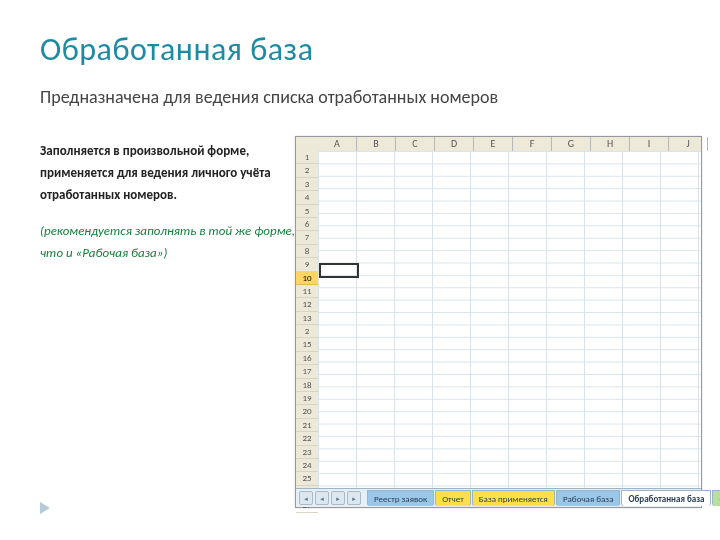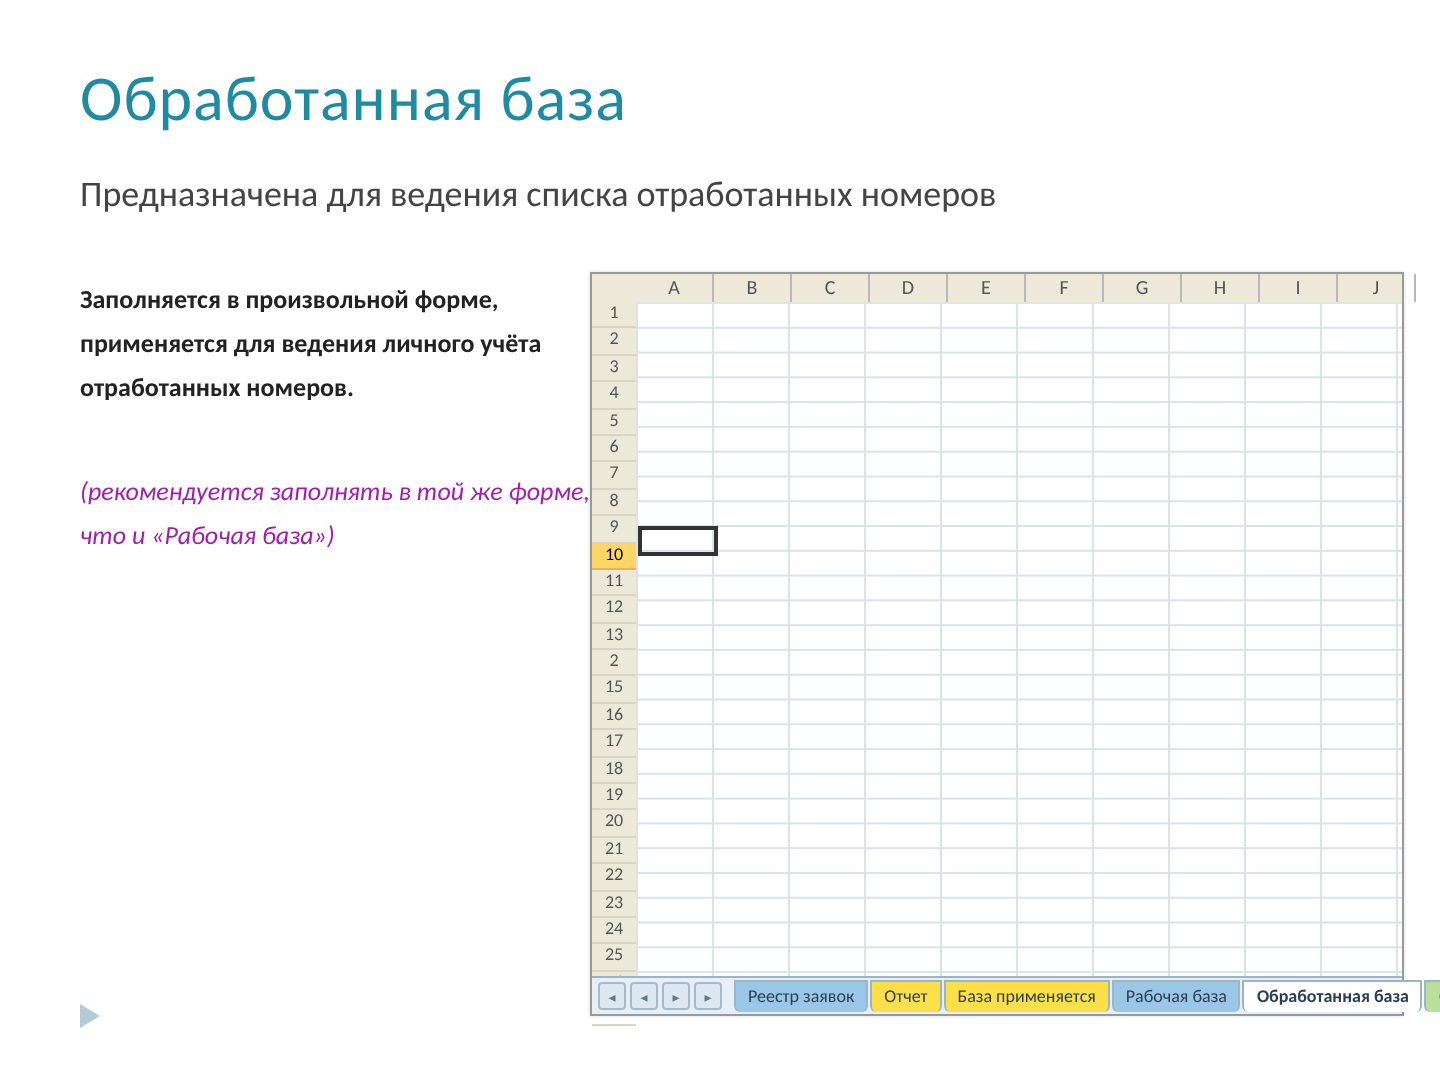--- a/index.html
+++ b/index.html
@@ -1,21 +1,21 @@
 <!DOCTYPE html>
 <html><head>
 <meta charset="utf-8">
 <style>
   html,body{margin:0;padding:0;width:720px;height:540px;background:#fff;font-family:Calibri,Arial,sans-serif;color:#000;}
   .slide{position:relative;width:720px;height:540px;overflow:hidden;border-radius:26px;}
   .title{position:absolute;left:40px;top:30px;font-size:32px;color:#1f8ba3;font-weight:400;letter-spacing:.5px;}
   .subtitle{position:absolute;left:40px;top:86px;font-size:18px;color:#444;}
   .body-text{position:absolute;left:40px;top:140px;width:260px;font-size:13px;line-height:1.7;color:#222;}
   .body-text .bold{font-weight:700;}
-  .body-text .ital{font-style:italic;color:#a21caf;margin-top:30px;}
+  .body-text .ital{font-style:italic;color:#15803d;margin-top:14px;}
   .sheet-wrap{position:absolute;left:295px;top:136px;width:405px;height:370px;border:1px solid #999;background:#fff;box-shadow:0 0 2px rgba(0,0,0,.15);font-size:10px;color:#333;}
   .corner{position:absolute;left:0;top:0;width:22px;height:14px;background:#ece9d8;border-right:1px solid #b8b8b8;border-bottom:1px solid #b8b8b8;}
   .col-headers{position:absolute;left:22px;top:0;right:0;height:14px;background:#ece9d8;border-bottom:1px solid #b8b8b8;display:flex;}
   .col-headers div{flex:0 0 38px;text-align:center;line-height:14px;border-right:1px solid #b8b8b8;font-weight:400;color:#555;}
   .row-headers{position:absolute;left:0;top:14px;width:22px;bottom:18px;background:#ece9d8;border-right:1px solid #b8b8b8;}
   .row-headers div{height:12.4px;text-align:center;line-height:12.4px;border-bottom:1px solid #d8d5c4;font-size:9px;color:#555;}
   .grid{position:absolute;left:22px;top:14px;right:0;bottom:18px;background:#fff;
     background-image:
       linear-gradient(to right,#d9e4ea 1px,transparent 1px),
       linear-gradient(to bottom,#d9e4ea 1px,transparent 1px);

